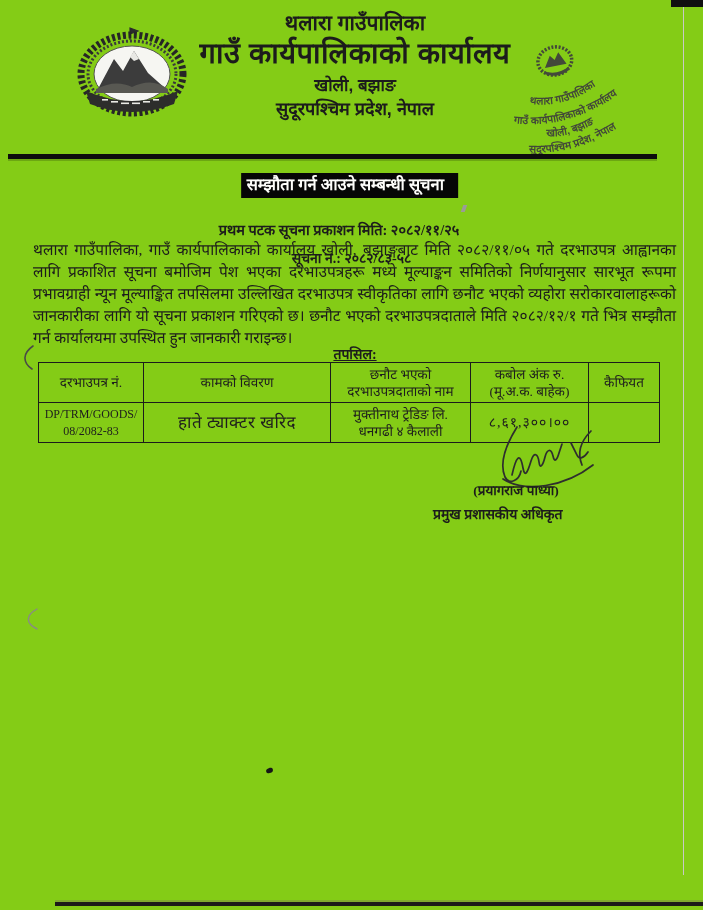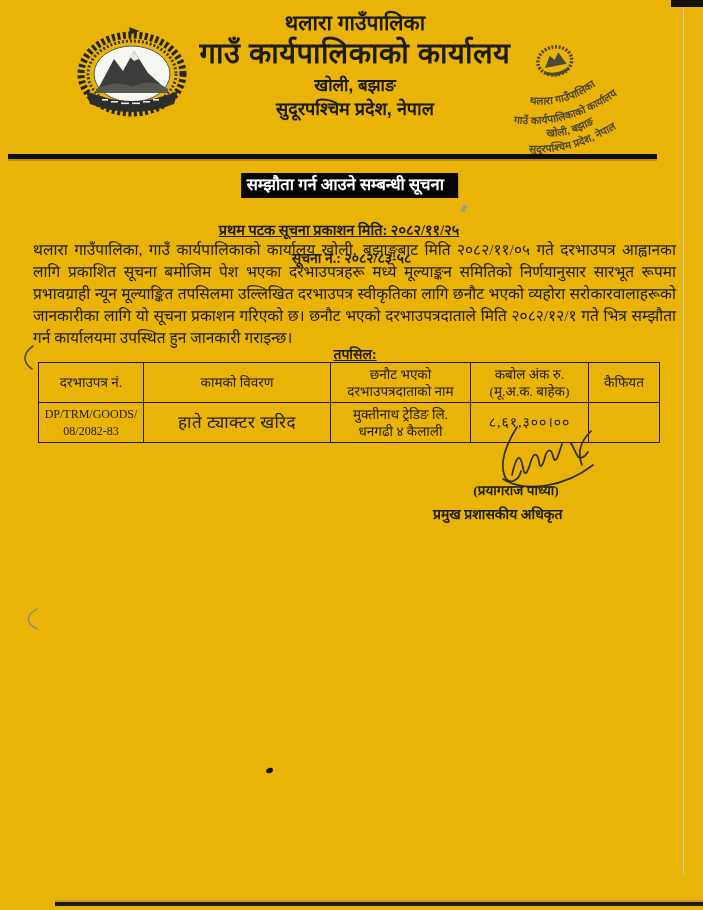--- a/index.html
+++ b/index.html
@@ -1,18 +1,18 @@
 <!DOCTYPE html>
 <html><head>
 <meta charset="utf-8">
 <style>
   html,body{margin:0;padding:0;background:#9a9a9a;}
   .page{
     position:relative;width:703px;height:910px;margin:0 auto;
-    background:#eab308;overflow:hidden;color:#1c1c1c;
+    background:#84cc16;overflow:hidden;color:#1c1c1c;
     font-family:"Liberation Serif", serif;
   }
   
   .corner-bar{position:absolute;left:671px;top:0;width:32px;height:7px;background:#101010;}
   .right-scan-line{position:absolute;left:683px;top:7px;width:1px;height:868px;background:#c9c9c6;}
   .bottom-scan-line{position:absolute;left:55px;top:902px;width:648px;height:4px;background:#1b1b18;box-shadow:0 -2px 0 rgba(120,110,90,.35);}
   .ink-dot{position:absolute;left:266px;top:768px;width:7px;height:5px;background:#161616;border-radius:60% 40% 55% 45%;transform:rotate(-15deg);}
   .tiny-mark{position:absolute;left:462px;top:205px;width:4px;height:7px;background:#9b9b98;transform:skewX(-20deg);}
   .arc-mark{position:absolute;}
   
@@ -24,21 +24,21 @@
   .head-province{font-size:18px;font-weight:700;line-height:24px;}
   .stamp{position:absolute;left:486px;top:42px;width:156px;height:122px;transform:rotate(-11deg);opacity:.92;}
   .thick-rule{position:absolute;left:8px;top:154px;width:649px;height:5px;background:#0d0d0d;box-shadow:0 2px 0 rgba(0,0,0,.18);}
   
   .notice-title{
     position:absolute;left:50%;top:173px;transform:translateX(-51%);
     background:#060606;color:#fdfdfa;font-weight:700;font-size:16.5px;
     padding:2px 14px 3px 6px;line-height:20px;white-space:nowrap;
   }
   .meta-1{position:absolute;left:0;top:201px;width:703px;text-align:center;font-size:14px;font-weight:700;margin-top:47px;}
-  .meta-2{position:absolute;left:0;top:219px;width:678px;text-align:center;font-size:14.5px;font-weight:700;text-decoration:underline;}
+  .meta-2{position:absolute;left:0;top:219px;width:678px;text-align:center;font-size:14.5px;font-weight:700;}
   .body-par{
     position:absolute;left:33px;top:239px;width:643px;
     font-size:15.5px;line-height:22px;text-align:justify;font-family:Liberation Serif, serif;
   }
   .tapasil{position:absolute;left:0;top:344px;width:710px;text-align:center;font-size:14px;font-weight:700;}
   .tapasil span{text-decoration:underline;}
   
   table.detail{
     position:absolute;left:38px;top:362px;width:621px;
     border-collapse:collapse;table-layout:fixed;font-size:13.5px;color:#1e1e1e;

